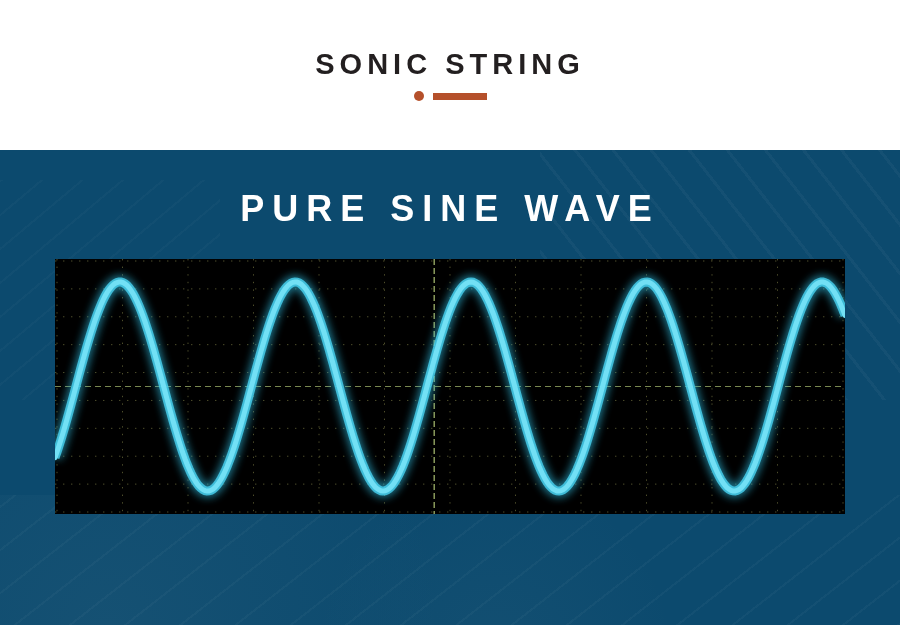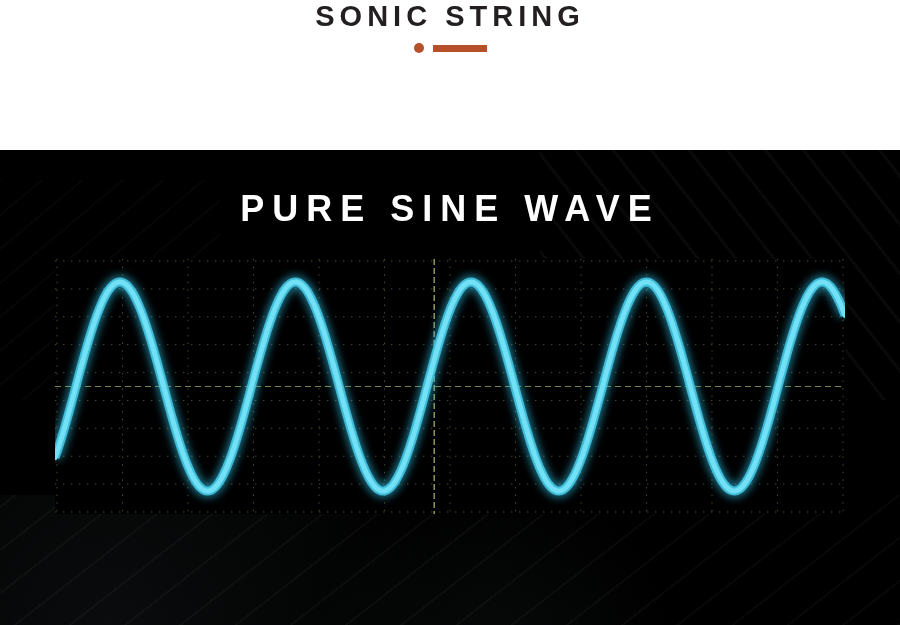--- a/index.html
+++ b/index.html
@@ -5,21 +5,21 @@
   * { margin:0; padding:0; box-sizing:border-box; }
   html,body { width:900px; height:625px; }
   body {
     font-family:"Liberation Sans", sans-serif;
     background:#ffffff;
     overflow:hidden;
   }
   .page { position:relative; width:900px; height:625px; }
 
   
-  .brand { height:150px; text-align:center; background:#ffffff; }
+  .brand { height:150px; text-align:center; padding-top:48px; background:#ffffff; }
   .brand-title {
     font-size:29px; font-weight:bold; letter-spacing:5px;
     color:#231f20; line-height:1.15;
   }
   .divider {
     display:flex; align-items:center; justify-content:center;
     gap:9px; margin:10px 0 11px;
   }
   .divider .dot  { width:10px; height:10px; border-radius:50%; background:#b5502b; }
   .divider .bar  { width:54px; height:7px; background:#b5502b; }
@@ -74,21 +74,21 @@
 <div class="page">
 
   <header class="brand">
     <h1 class="brand-title">SONIC STRING</h1>
     <div class="divider">
       <span class="dot" style="background: rgb(181, 80, 43);"></span>
       <span class="bar" style="background: rgb(181, 80, 43);"></span>
     </div>
   </header>
 
-  <section class="hero" style="background: #000000;">
+  <section class="hero" style="background: #0c4a6e;">
     <div class="texture-tr"></div>
     <div class="texture-left"></div>
     <div class="texture-bottom"></div>
 
     <h3 class="hero-heading">PURE SINE WAVE</h3>
 
     <div class="scope" style="background: rgb(0, 0, 0);">
       <svg id="scope-svg" viewBox="0 0 790 255">
         <defs>
           <filter id="glow" x="-20%" y="-40%" width="140%" height="180%">

